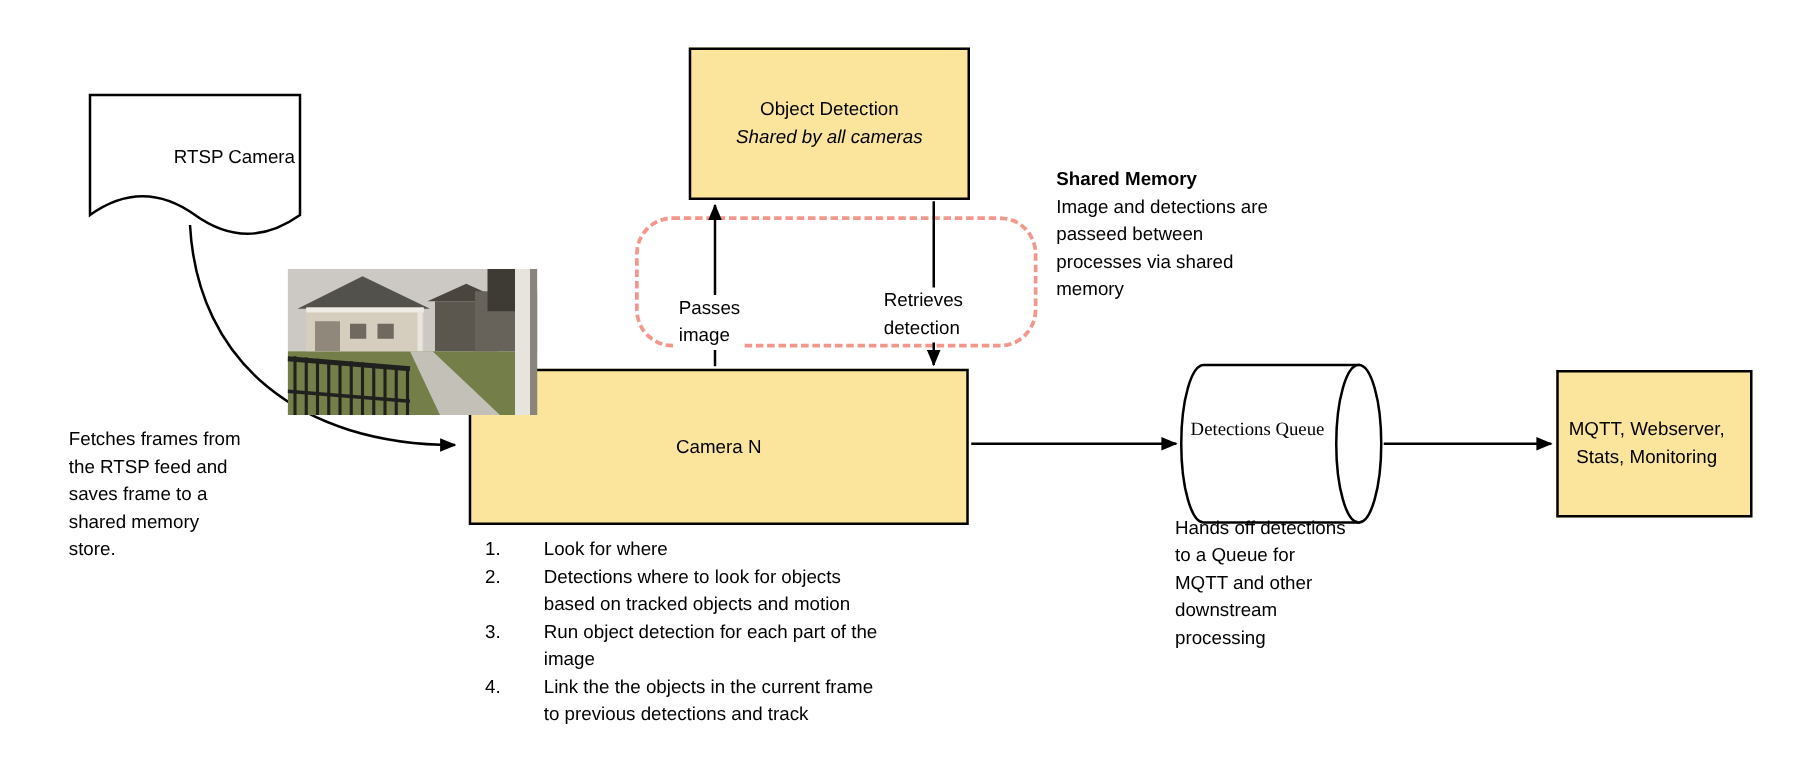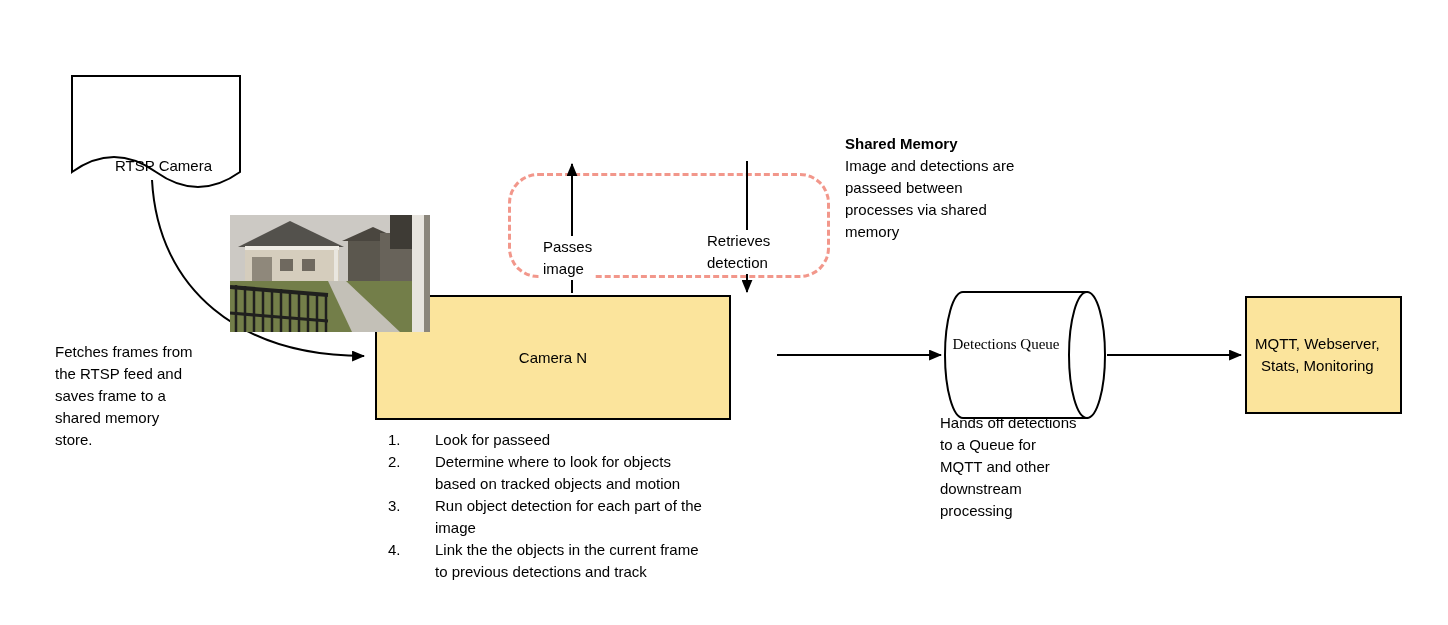--- a/index.html
+++ b/index.html
@@ -54,33 +54,39 @@
 
     <line x1="572" y1="293" x2="572" y2="164" stroke="#000" stroke-width="2" marker-end="url(#arrow)"></line>
 
     <line x1="747" y1="161" x2="747" y2="292" stroke="#000" stroke-width="2" marker-end="url(#arrow)"></line>
 
     <line x1="777" y1="355" x2="941" y2="355" stroke="#000" stroke-width="2" marker-end="url(#arrow)"></line>
 
     <line x1="1107" y1="355" x2="1241" y2="355" stroke="#000" stroke-width="2" marker-end="url(#arrow)"></line>
   </svg>
 
+  <div class="box" style="left:551px; top:38px; width:225px; height:122px;">
+    <div>
+      <div>Object Detection</div>
+      <div class="i">Shared by all cameras</div>
+    </div>
+  </div>
 
-  <div class="box" style="left:375px; top:295px; width:356px; height:125px;">
+  <div class="box" style="left:375px; top:295px; width:400px; height:125px;">
     <span>Camera N</span>
   </div>
 
   <div class="box outputs-box" style="left:1245px; top:296px; width:157px; height:118px;text-align:center;">
     <span class="pre">MQTT, Webserver,
 Stats, Monitoring</span>
   </div>
 
   <div class="dashed" style="left:508px; top:173px; width:322px; height:105px;"></div>
 
-  <div class="txt center" style="left:64px; top:115px; width:199px;margin-top:40px;">RTSP Camera</div>
+  <div class="txt center" style="left:88px; top:115px; width:199px;">RTSP Camera</div>
 
   <div class="txt pre" style="left:55px; top:341px; width:190px;">Fetches frames from
 the RTSP feed and
 saves frame to a
 shared memory
 store.</div>
 
   <div class="txt pre edge-label" style="left:541px; top:211px;">Passes
 image</div>
 
@@ -97,22 +103,22 @@
 
   <div class="txt center" style="left:952px; top:333px; width:108px;font-family:Liberation Serif, serif;">Detections Queue</div>
 
   <div class="txt pre" style="left:940px; top:412px; width:190px;">Hands off detections
 to a Queue for
 MQTT and other
 downstream
 processing</div>
 
   <ol class="steps" style="left:385px; top:429px; width:420px;">
-    <li>Look for passeed</li>
-    <li>Determine where to look for objects
+    <li>Look for where</li>
+    <li>Detections where to look for objects
 based on tracked objects and motion</li>
     <li>Run object detection for each part of the
 image</li>
     <li>Link the the objects in the current frame
 to previous detections and track</li>
   </ol>
 
   <div class="snapshot" style="left:230px; top:215px; width:200px; height:117px;">
     <svg viewBox="0 0 200 117" width="200" height="117">
       <rect x="0" y="0" width="200" height="66" fill="#ccc9c4"></rect>

